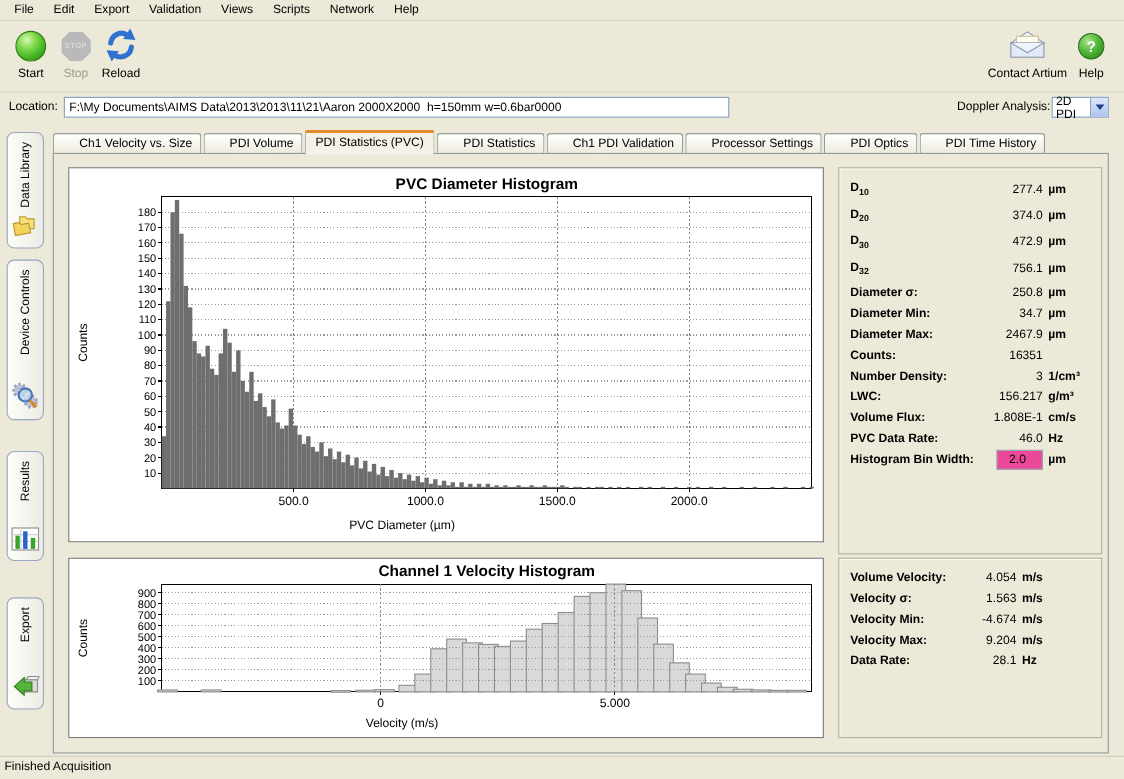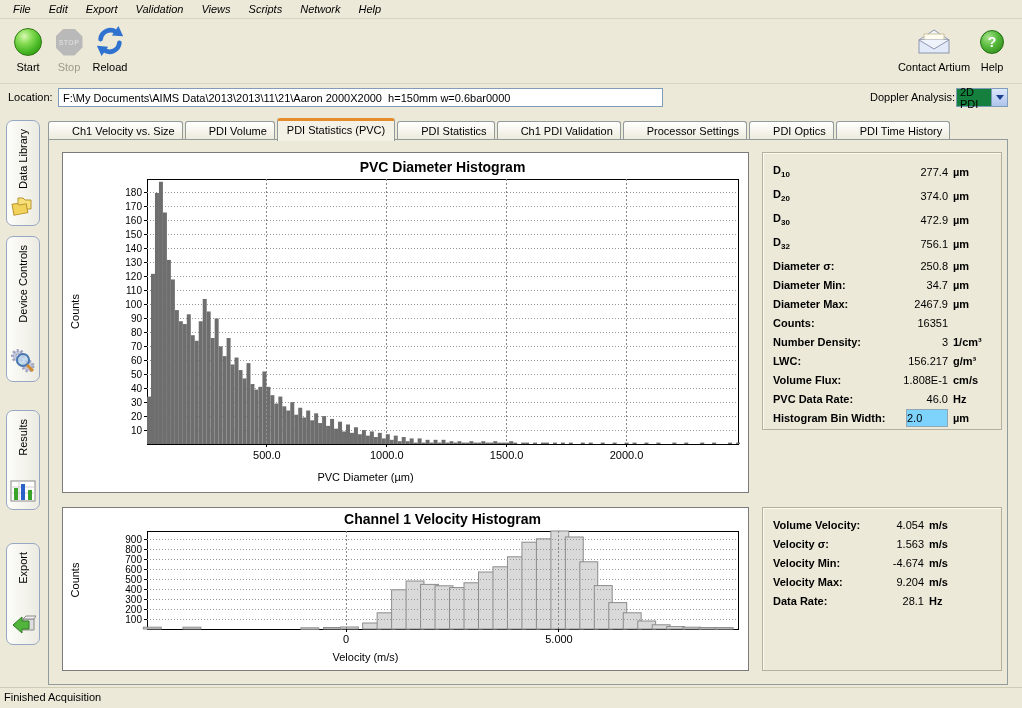--- a/index.html
+++ b/index.html
@@ -3,21 +3,21 @@
 <meta charset="utf-8">
 <style>
   * { margin:0; padding:0; box-sizing:border-box; }
   html,body { width:1022px; height:708px; }
   body { font-family:"Liberation Sans", sans-serif; font-size:11px; color:#000; background:#ece9d8; }
   .window { position:relative; width:1022px; height:708px; background:#ece9d8; overflow:hidden; }
 
   
   .menubar { position:absolute; left:0; top:0; width:1022px; height:19px; padding-left:4px;
              border-bottom:1px solid #d8d4c0; display:flex; align-items:center; }
-  .menu-item { padding:2px 9px; cursor:default;font-style:italic; }
+  .menu-item { padding:2px 9px; cursor:default; }
 
   
   .toolbar { position:absolute; left:0; top:20px; width:1022px; height:64px;
              border-bottom:1px solid #d8d4c0; }
   .tool-btn { position:absolute; top:6px; display:flex; flex-direction:column; align-items:center; }
   .tool-icon-wrap { height:32px; display:flex; align-items:center; justify-content:center; }
   .tool-label { margin-top:3px; }
   .tool-label.disabled { color:#9d9b8c; }
   .icon-start { width:28px; height:28px; border-radius:50%;
     background:radial-gradient(circle at 36% 28%, #d9f8b2 0%, #86dc54 30%, #47b825 62%, #237f07 100%);
@@ -30,21 +30,21 @@
     background:radial-gradient(circle at 35% 30%, #a8e38c 0%, #55b83a 45%, #277f15 100%);
     border:1px solid #1f6e10; color:#fff; font-weight:bold; font-size:14px;
     display:flex; align-items:center; justify-content:center; }
 
   
   .locrow { position:absolute; left:0; top:85px; width:1022px; height:27px; }
   .loc-label { position:absolute; left:8px; top:6px; }
   .loc-field { position:absolute; left:58px; top:3px; width:605px; height:19px; background:#fff;
     border:1px solid #7f9db9; font-family:"Liberation Sans",sans-serif; font-size:11px; padding:0 4px; }
   .dop-label { position:absolute; left:870px; top:6px; }
-  .combo { position:absolute; left:956px; top:3px; width:52px; height:19px; background:#15803d;
+  .combo { position:absolute; left:956px; top:3px; width:52px; height:19px; background:#ffffff;
     border:1px solid #7f9db9; display:flex; align-items:center; }
   .combo-value { flex:1; padding-left:3px; }
   .combo-btn { width:16px; height:17px; border-left:1px solid #7f9db9;
     background:linear-gradient(#dce8fb,#aec4ec); display:flex; align-items:center; justify-content:center; }
   .combo-arrow { width:0; height:0; border-left:4px solid transparent; border-right:4px solid transparent;
     border-top:5px solid #1d3e8f; }
 
   
   .side-btn { position:absolute; left:6px; width:34px; background:linear-gradient(to right,#fdfdfa,#ecebe2);
     border:1px solid #98a8c4; border-radius:7px; display:flex; flex-direction:column;
@@ -61,31 +61,31 @@
     margin-bottom:-1px; z-index:3; }
 
   
   .tab-page { position:absolute; left:48px; top:139px; width:960px; height:546px;
     background:#ece9d8; border:1px solid #919b9c; z-index:1; }
   .chart-panel { position:absolute; background:#fff; border:1px solid #7b7b7b; }
   .chart1 { left:13px; top:12px; width:687px; height:341px; }
   .chart2 { left:13px; top:367px; width:687px; height:164px; }
   .stat-panel { position:absolute; background:#ece9d8; border:1px solid #b3b09c;
     box-shadow:inset 1px 1px 0 #fbfaf3; padding:7px 10px 0 10px; }
-  .stats1 { left:713px; top:12px; width:240px; height:278px; }
+  .stats1 { left:713px; top:12px; width:240px; height:352px; }
   .stats2 { left:713px; top:367px; width:240px; height:164px; }
 
   .stat-row { display:flex; align-items:center; height:19px; }
   .stat-row.d-row { height:24px; }
   .stat-label { font-weight:bold; white-space:nowrap; }
   .stat-label sub { font-size:8px; font-weight:bold; }
   .stat-value { flex:1; text-align:right; }
   .stat-unit { width:38px; margin-left:5px; font-weight:bold; }
   .stats2 .stat-unit { width:62px; }
-  .bin-input { width:42px; height:18px; border:1px solid #92a7b5; background:#7dd3fc; text-align:left;
+  .bin-input { width:42px; height:18px; border:1px solid #92a7b5; background:#ec4899; text-align:center;
     padding-right:4px; font-family:"Liberation Sans",sans-serif; font-size:11px; }
   .stat-row .with-input { flex:1; display:flex; justify-content:flex-end; }
 
   
   .statusbar { position:absolute; left:0; top:687px; width:1022px; height:21px;
     border-top:1px solid #cfccb8; padding:3px 0 0 4px; }
 
   svg text { font-family:"Liberation Sans",sans-serif; }
 </style>
 </head>

